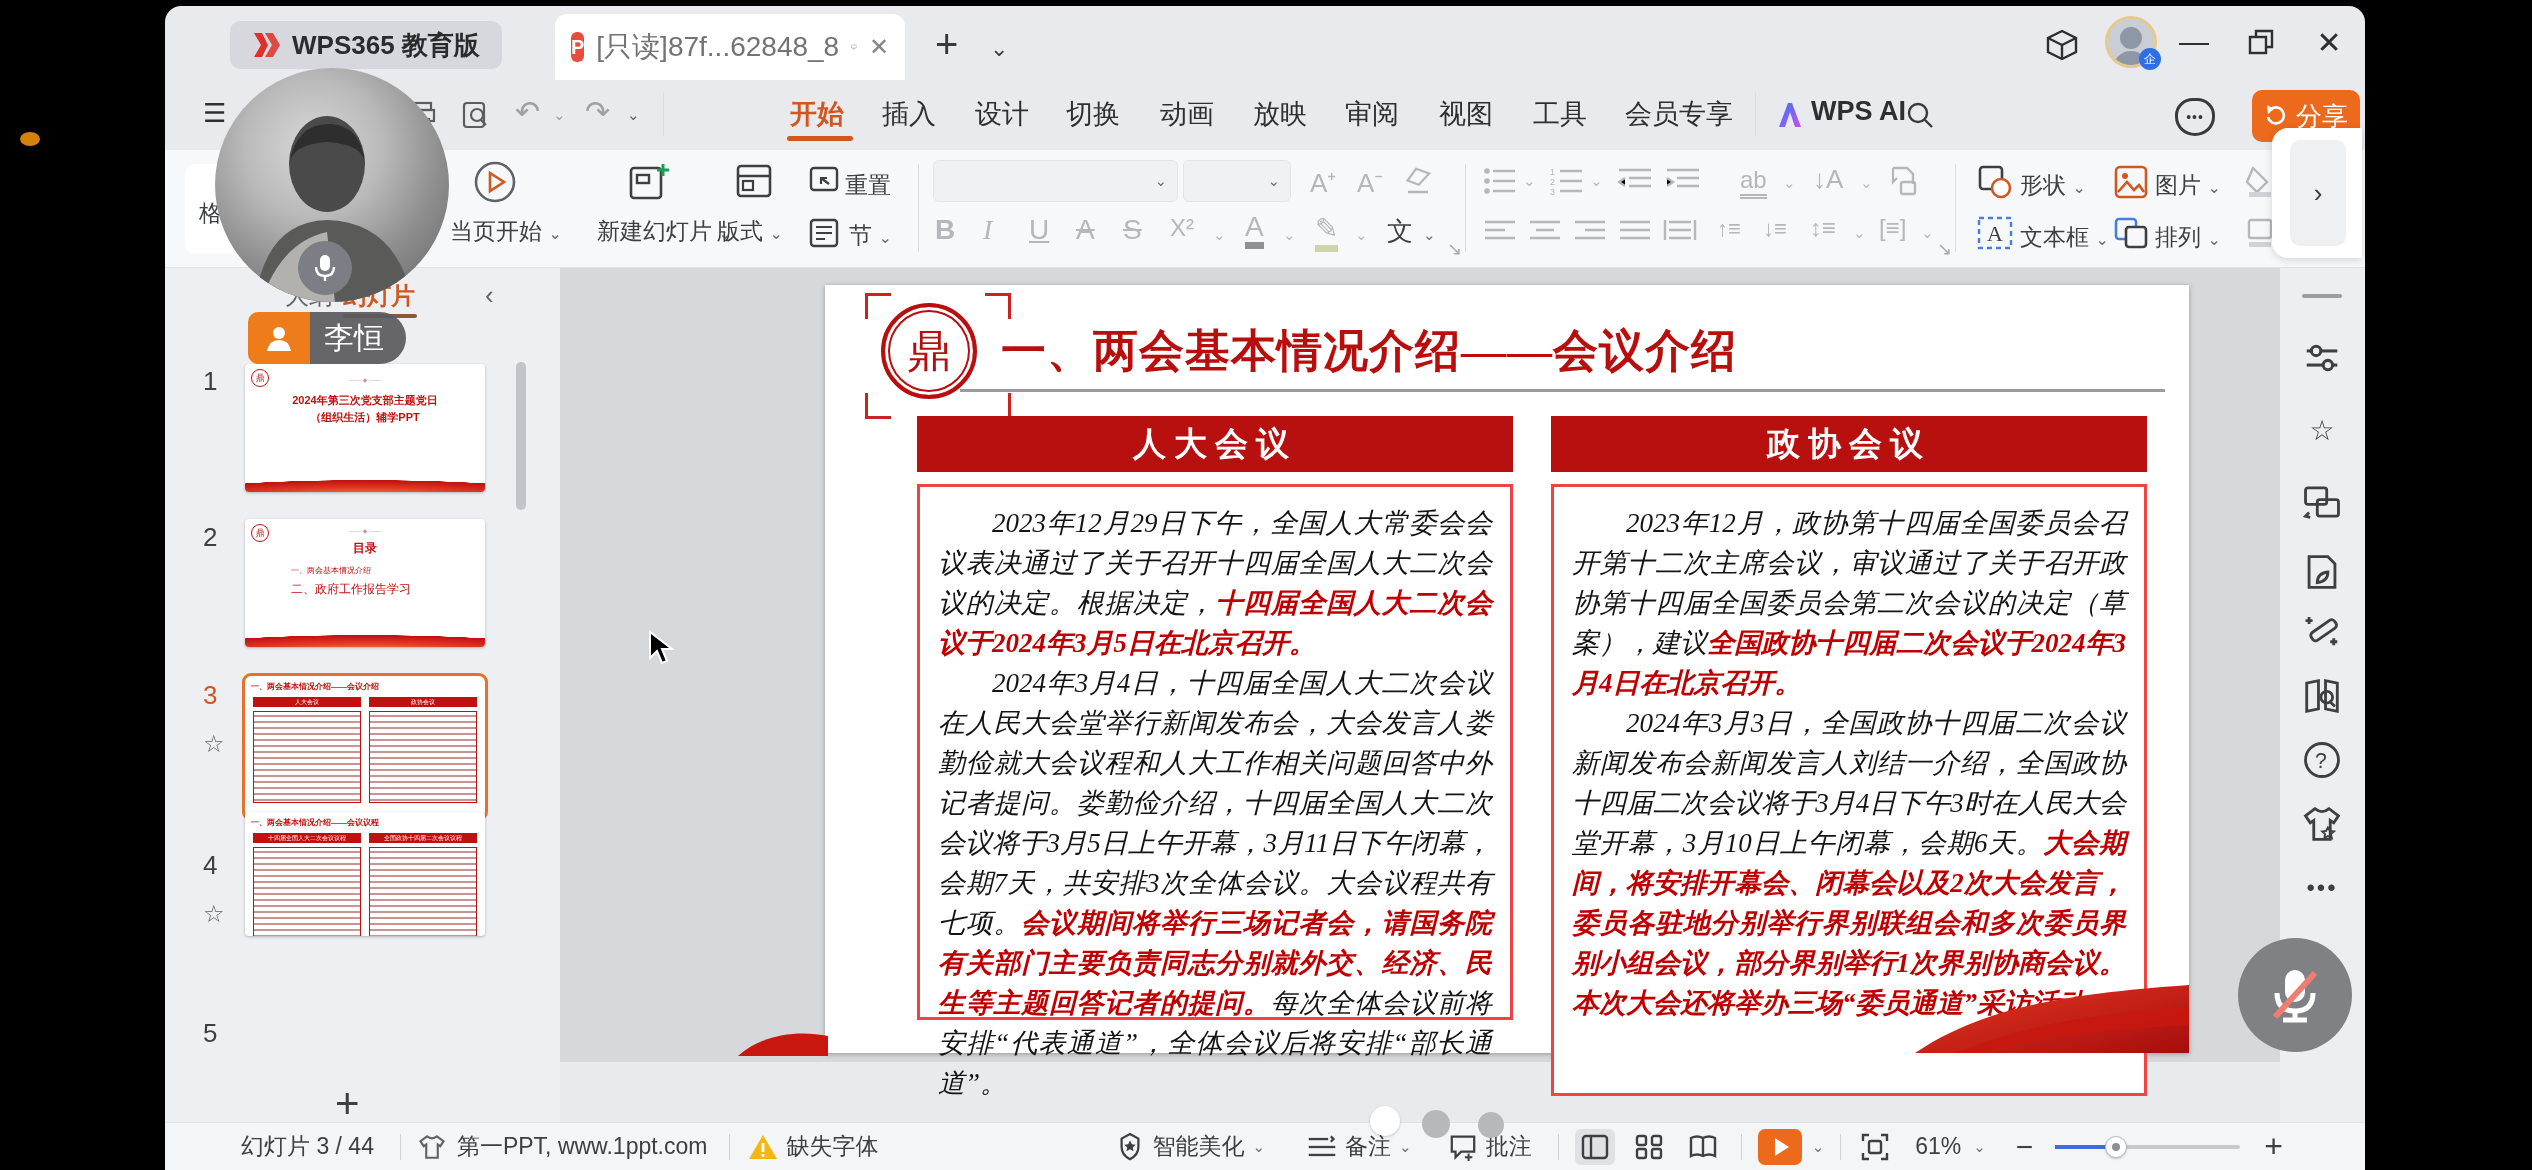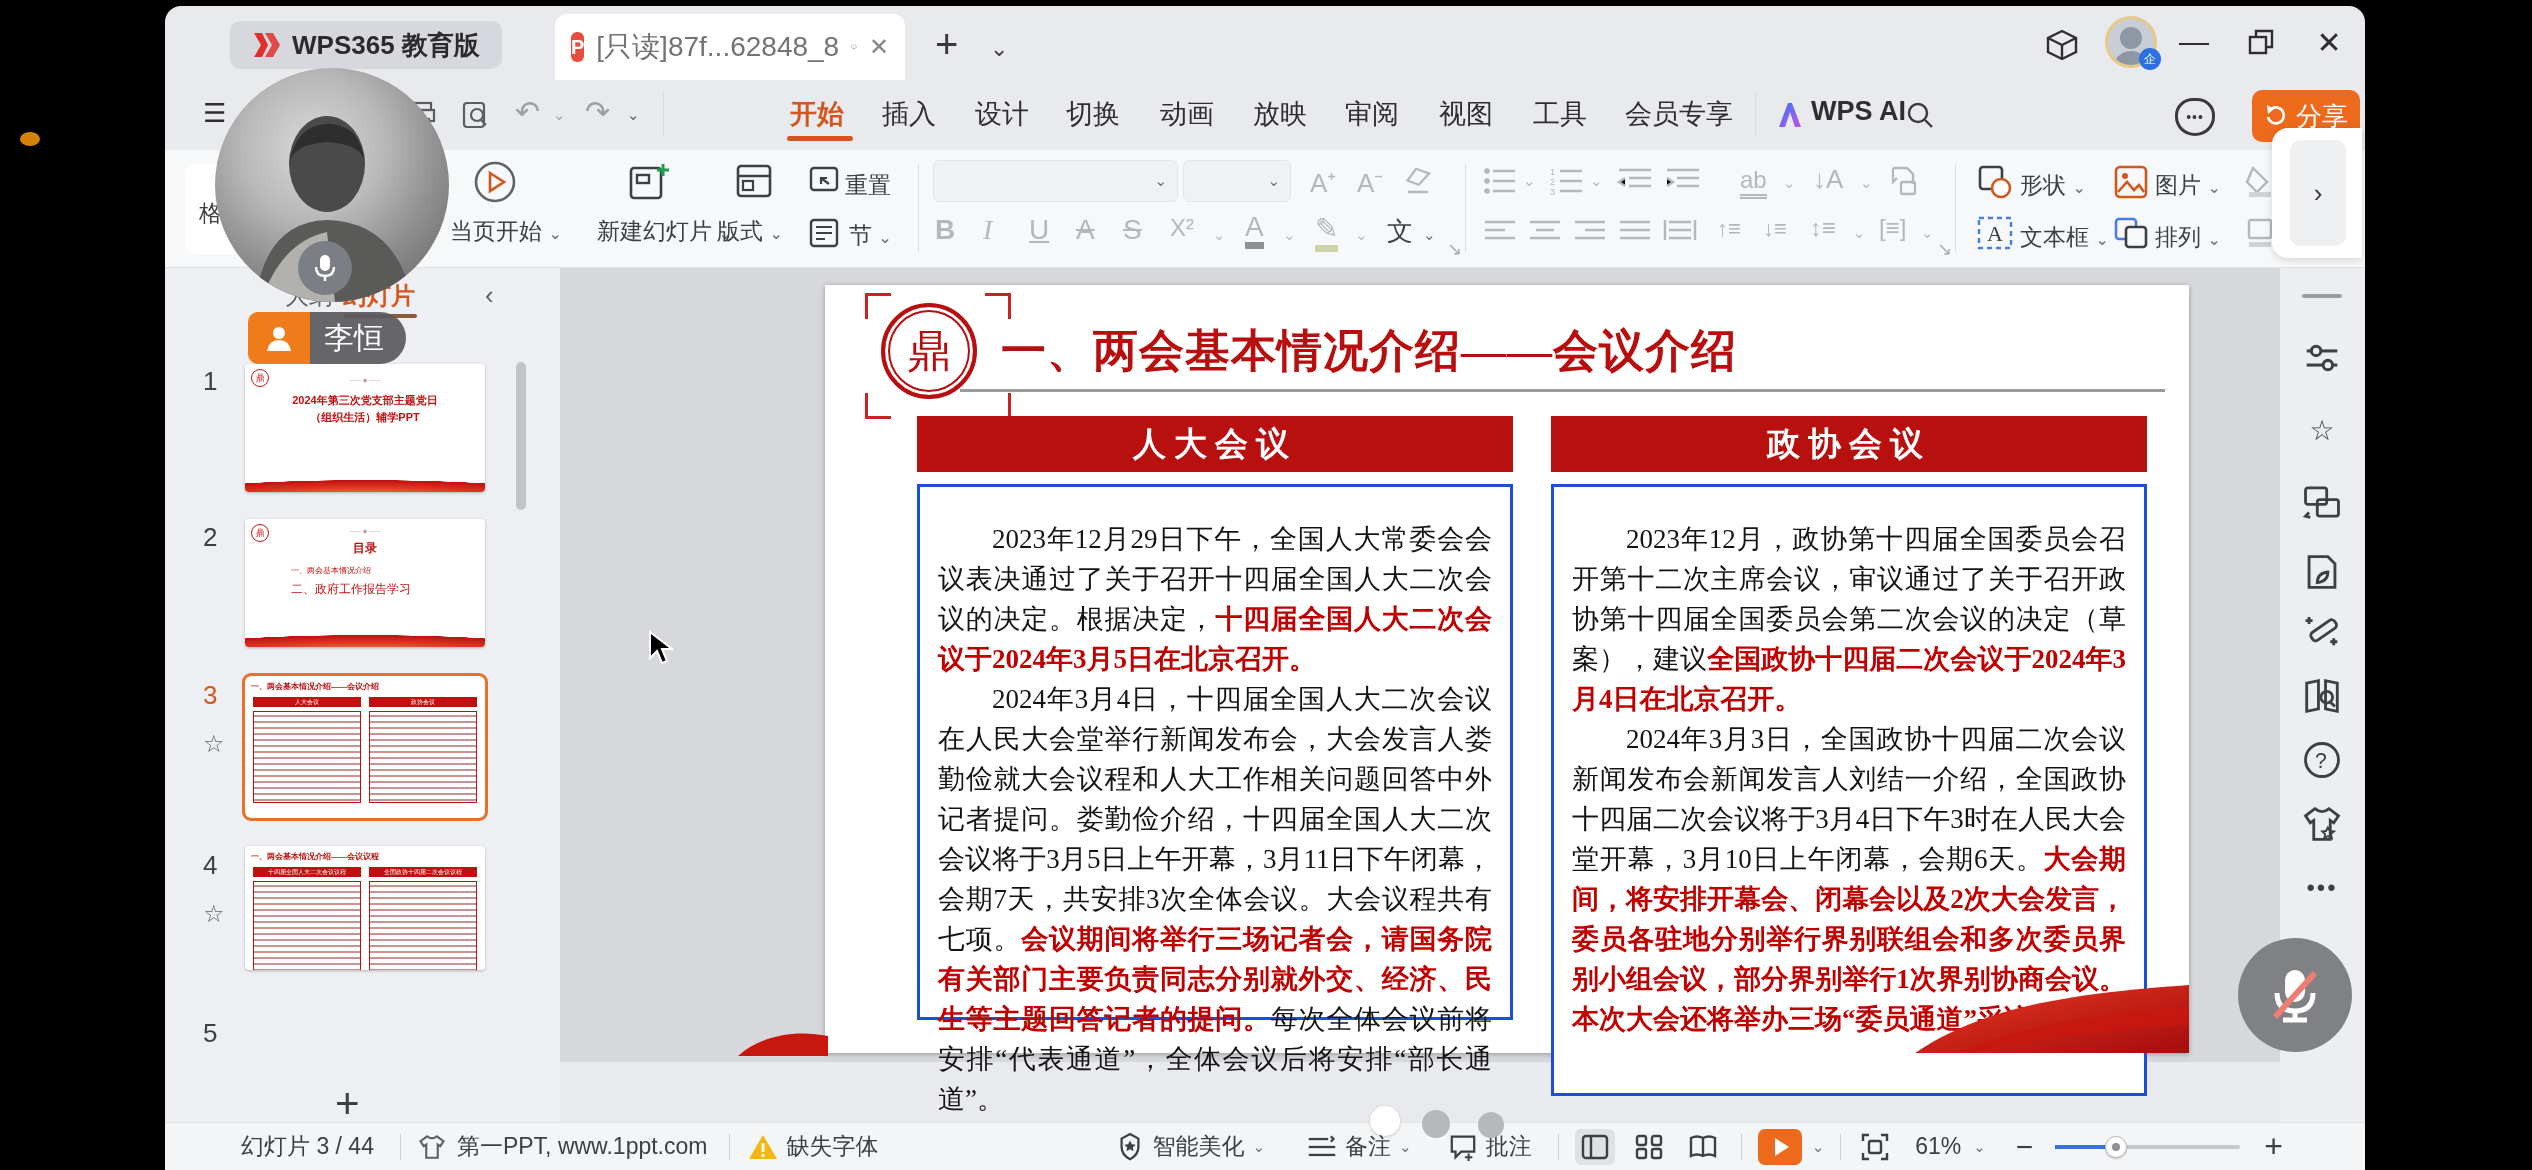--- a/index.html
+++ b/index.html
@@ -104,21 +104,21 @@
   .sel-corner { width:26px; height:26px; border:0 solid #cc2222; }
   #emblem { left:56px; top:18px; width:96px; height:96px; border:4px solid #b80e0e;
     border-radius:50%; color:#b80e0e; display:flex; align-items:center; justify-content:center;
     font-size:44px; font-family:"Liberation Serif", serif; box-shadow:inset 0 0 0 3px #fff, inset 0 0 0 5px #b80e0e; }
   #slide-title { left:176px; top:36px; font-size:45px; font-weight:bold; color:#b80e0e;
     font-family:"Liberation Serif", serif; letter-spacing:1px; white-space:nowrap; }
   #title-rule { left:135px; top:104px; width:1205px; height:3px; background:#9b9b9b; }
   .col-header { height:56px; background:#b80f0f; color:#fff; font-size:33px; font-weight:bold;
     letter-spacing:8px; display:flex; align-items:center; justify-content:center;
     font-family:"Liberation Serif", serif; }
-  .col-box { border:3px solid #1d4ed8; background:#fff; padding:32px 18px; }
+  .col-box { border:3px solid #ef4444; background:#fff; padding:16px 18px;font-style:italic; }
   .col-box p { font-family:"Liberation Serif", serif; font-size:27px; line-height:40px;
     color:#141414; text-indent:2em; text-align:justify; }
   .col-box .red-run { color:#c00000; font-weight:bold; }
   .ribbon-red { position:absolute; }
 
   
   #notesbar { left:395px; top:1050px; width:1805px; height:66px; background:#fbfbfc;
     border-top:1px solid #d8d9dd; display:flex; align-items:center; padding-left:20px; }
   #notesbar span { color:#a6a9ae; font-size:24px; }
   #statusbar { left:0; top:1116px; width:2200px; height:48px; background:#f4f5f7;
@@ -503,21 +503,21 @@
           </div>
         <div style="flex:1;">
             <div class="mini-bar">政协会议</div>
             <div class="mini-box" style="height:92px; margin-top:4px;"></div>
           </div>
       </div>
     </div>
 
     <span class="tnum abs" style="top:582px;">4</span>
     <span class="tstar abs" style="top:632px;">☆</span>
-    <div class="thumb abs" style="top:578px; height:124px;">
+    <div class="thumb abs" style="top:544px; height:124px;">
       <div class="mini-title" style="margin:5px 4px 0 6px;">一、两会基本情况介绍——会议议程</div>
       <div style="display:flex; gap:8px; margin:5px 8px 0;">
         <div style="flex:1;">
             <div class="mini-bar">十四届全国人大二次会议议程</div>
             <div class="mini-box" style="height:92px; margin-top:4px;"></div>
           </div>
         <div style="flex:1;">
             <div class="mini-bar">全国政协十四届二次会议议程</div>
             <div class="mini-box" style="height:92px; margin-top:4px;"></div>
           </div>

